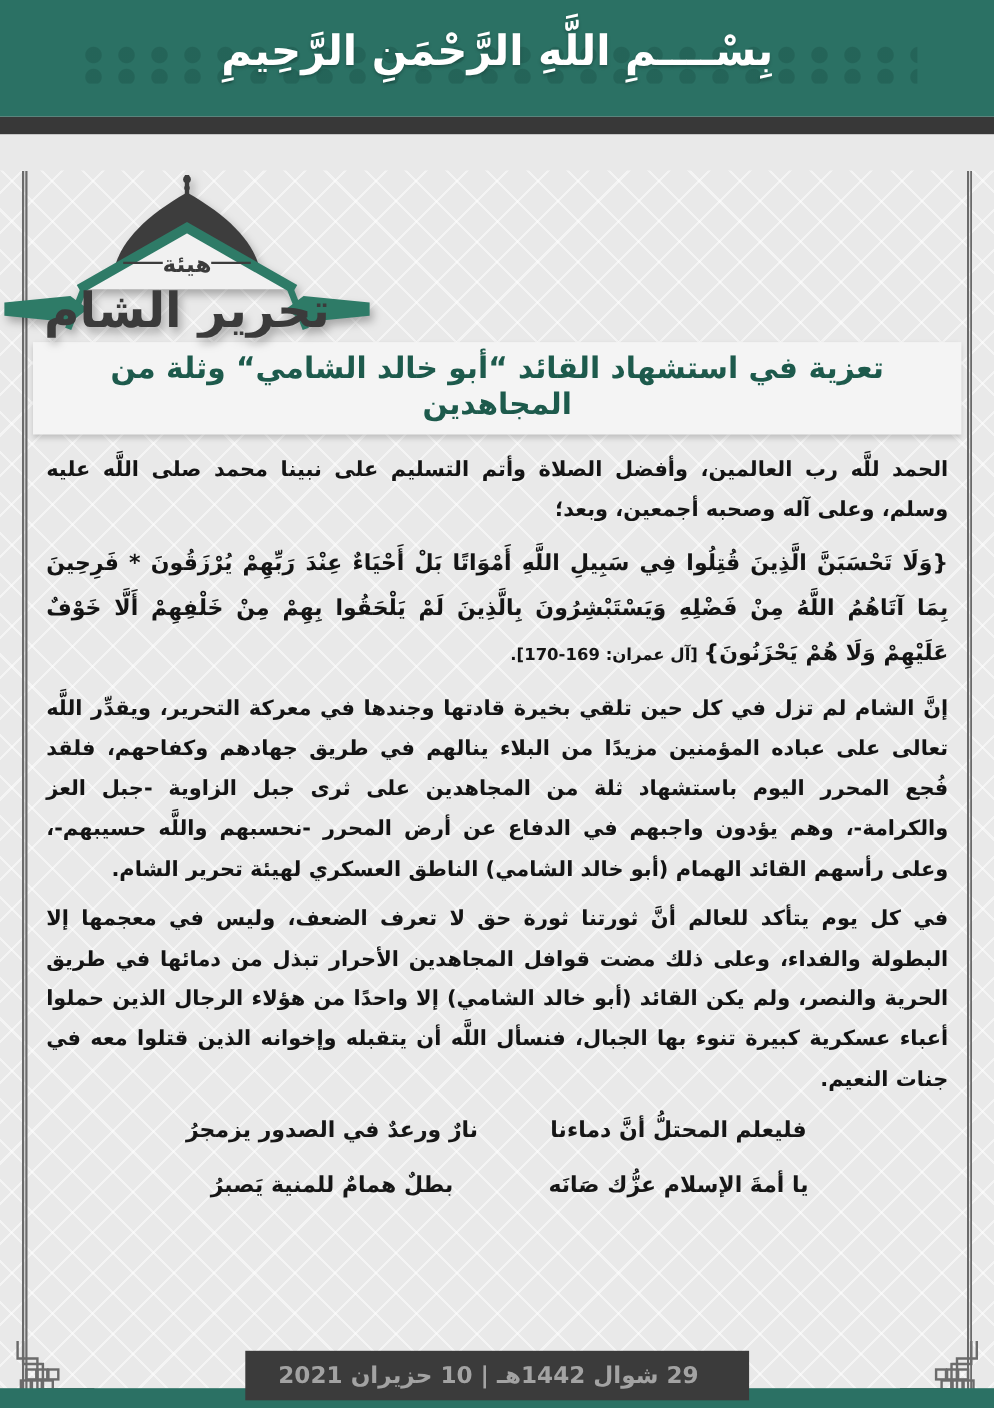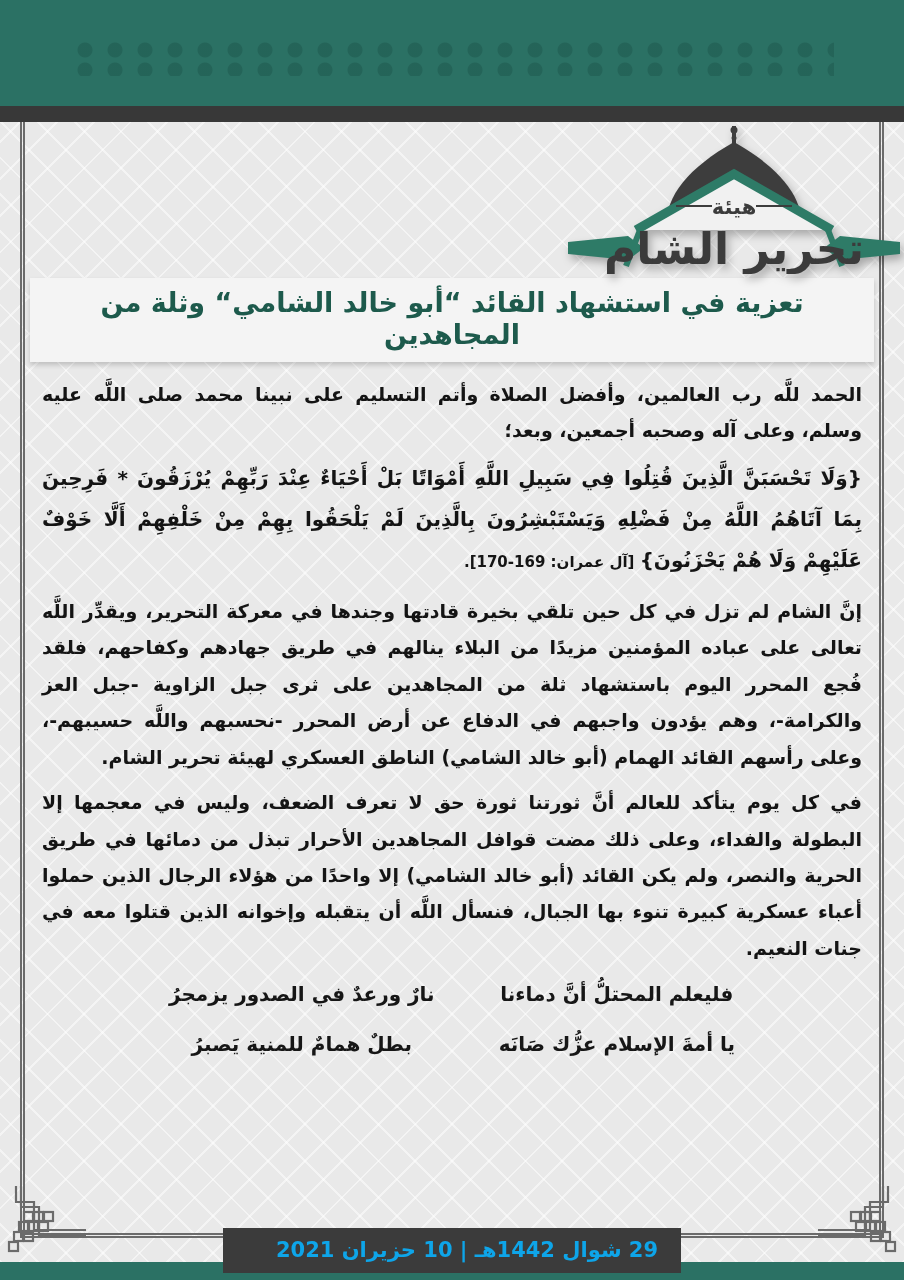--- a/index.html
+++ b/index.html
@@ -69,22 +69,23 @@
     pointer-events: none;
   }
   .corner.left  { left: 6px; }
   .corner.right { right: 6px; transform: scaleX(-1); }
   .corner svg path, .corner svg rect { stroke: #6b6b6b; stroke-width: 2.2; fill: none; }
 
   
   .logo-wrap {
     position: relative;
     padding-top: 2px;
-    text-align: right;
+    text-align: left;
     height: 152px;
+    margin-top: 33px;
   }
   .logo-wrap svg { filter: drop-shadow(3px 5px 4px rgba(0,0,0,.28)); }
 
   
   .title-bar {
     margin: 4px 30px 0;
     background: #f4f4f4;
     box-shadow: 0 3px 5px rgba(0,0,0,.18);
     padding: 9px 12px 10px;
     text-align: center;
@@ -140,38 +141,39 @@
     height: 18px;
     background: #2b7164;
     z-index: 1;
   }
   .date-bar {
     position: absolute;
     left: 50%; bottom: 7px;
     transform: translateX(-50%);
     z-index: 2;
     background: #3b3b3b;
-    color: #0ea5e9;
+    color: #a3a3a3;
     width: 458px;
     height: 45px;
     line-height: 45px;
-    text-align: center;
+    text-align: left;
     font-size: 21px;
     font-weight: bold;
     direction: rtl;
     padding-left: 30px;
   }
 </style>
 </head>
 <body>
 
 <div class="page">
 
   <header class="green-band">
     <div class="band-pattern"></div>
+    <div class="bismillah">بِسْــــمِ اللَّهِ الرَّحْمَنِ الرَّحِيمِ</div>
   </header>
 
   <div class="dark-strip"></div>
 
   <main class="paper">
 
     <div class="frame"></div>
 
     <div class="corner left">
       <svg width="80" height="74" viewBox="0 0 80 74">

